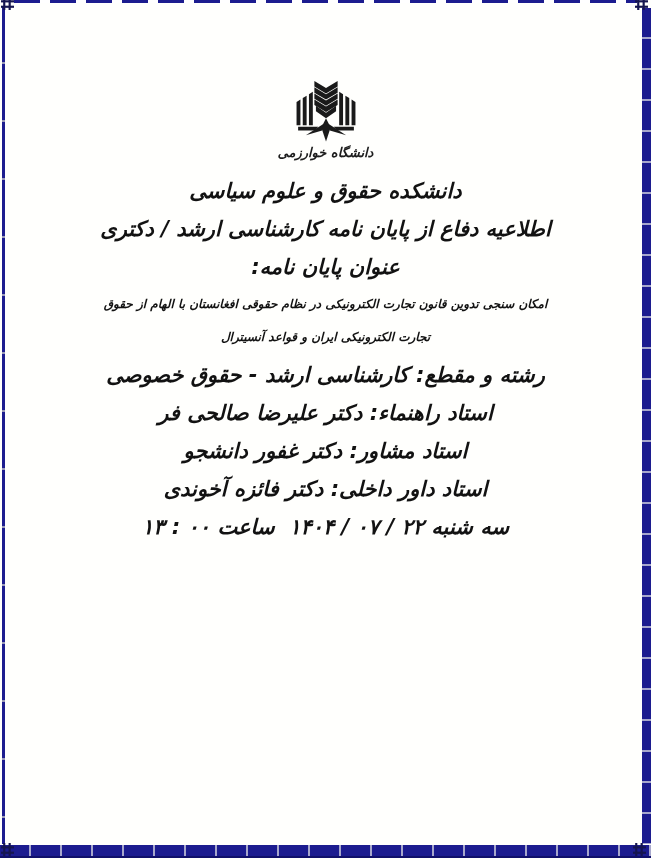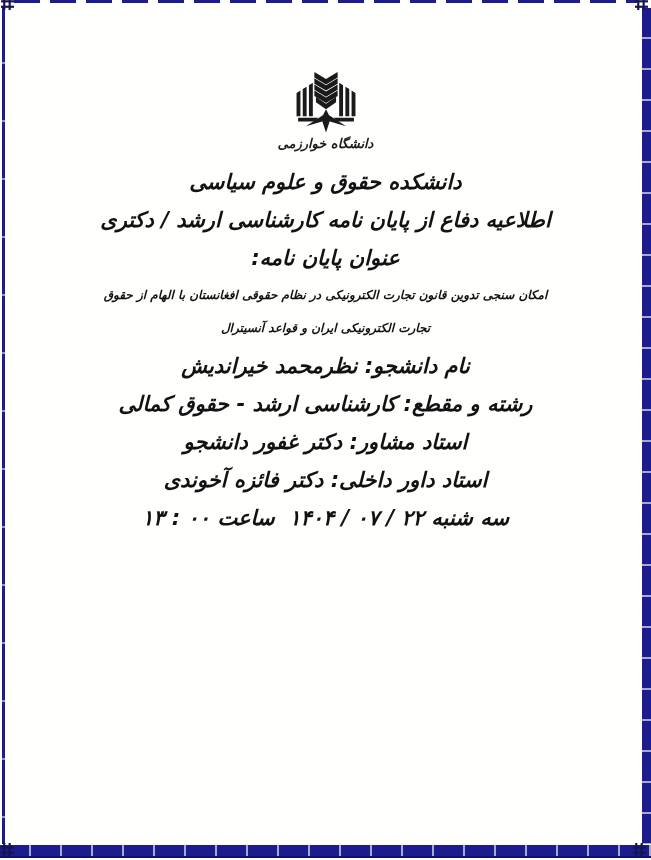--- a/index.html
+++ b/index.html
@@ -32,21 +32,21 @@
   }
   .corner{position:absolute;width:13px;height:13px;}
   .corner svg{display:block;width:13px;height:13px;}
   .corner.tl{top:-3px;left:1px;}
   .corner.tr{top:-3px;right:3px;}
   .corner.bl{bottom:4px;left:1px;}
   .corner.br{bottom:4px;right:5px;}
   
   .content{
     position:relative;
-    width:600px;margin:8px auto;
+    width:600px;margin:17px auto;
     padding-top:64px;
     direction:rtl;
     text-align:center;
     font-weight:bold;
     font-style:italic;
   }
   .logo-wrap{direction:rtl;text-align:center;}
   .logo-emblem{display:block;margin:0 auto;width:82px;height:62px;}
   .logo-caption{
     font-size:13px;
@@ -152,21 +152,21 @@
       <div class="logo-caption">دانشگاه خوارزمی</div>
     </div>
 
     <p class="line">دانشکده حقوق و علوم سیاسی</p>
     <p class="line">اطلاعیه دفاع از پایان نامه کارشناسی ارشد / دکتری</p>
     <p class="line">عنوان پایان نامه:</p>
 
     <p class="thesis-title">امکان سنجی تدوین قانون تجارت الکترونیکی در نظام حقوقی افغانستان با الهام از حقوق</p>
     <p class="thesis-title">تجارت الکترونیکی ایران و قواعد آنسیترال</p>
 
-    <p class="line">نام دانشجو: نظرمحمد خیراندیش</p>
-    <p class="line">رشته و مقطع: کارشناسی ارشد - حقوق کمالی</p>
+    <p class="line">رشته و مقطع: کارشناسی ارشد - حقوق خصوصی</p>
+    <p class="line">استاد راهنماء: دکتر علیرضا صالحی فر</p>
     <p class="line">استاد مشاور: دکتر غفور دانشجو</p>
     <p class="line">استاد داور داخلی: دکتر فائزه آخوندی</p>
 
     <p class="line">سه شنبه ۲۲ / ۰۷ / ۱۴۰۴  ساعت ۰۰ : ۱۳</p>
 
   </div>
 </div>
 
 </body></html>

